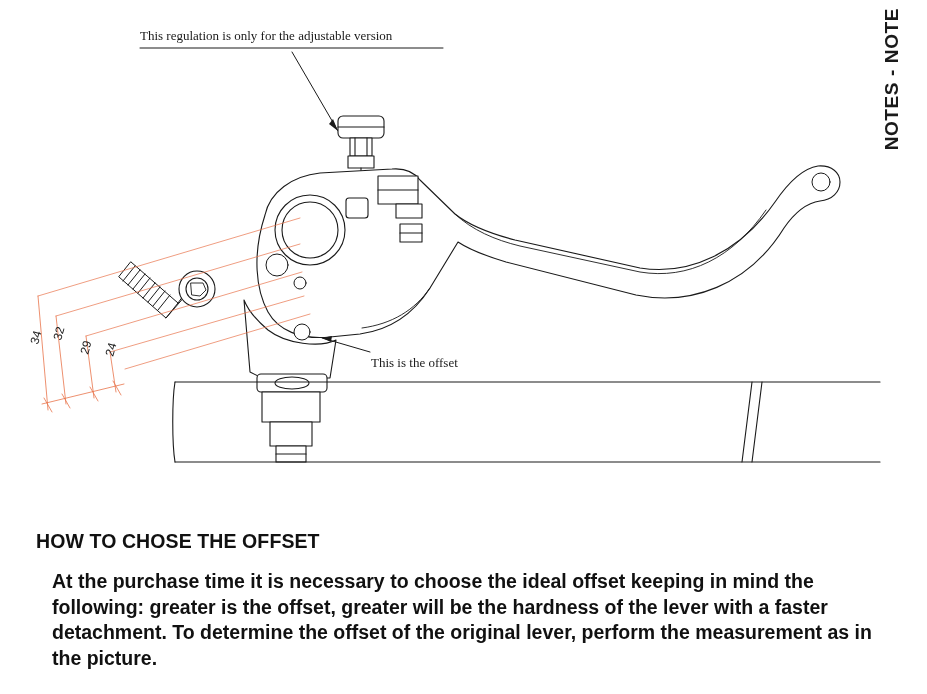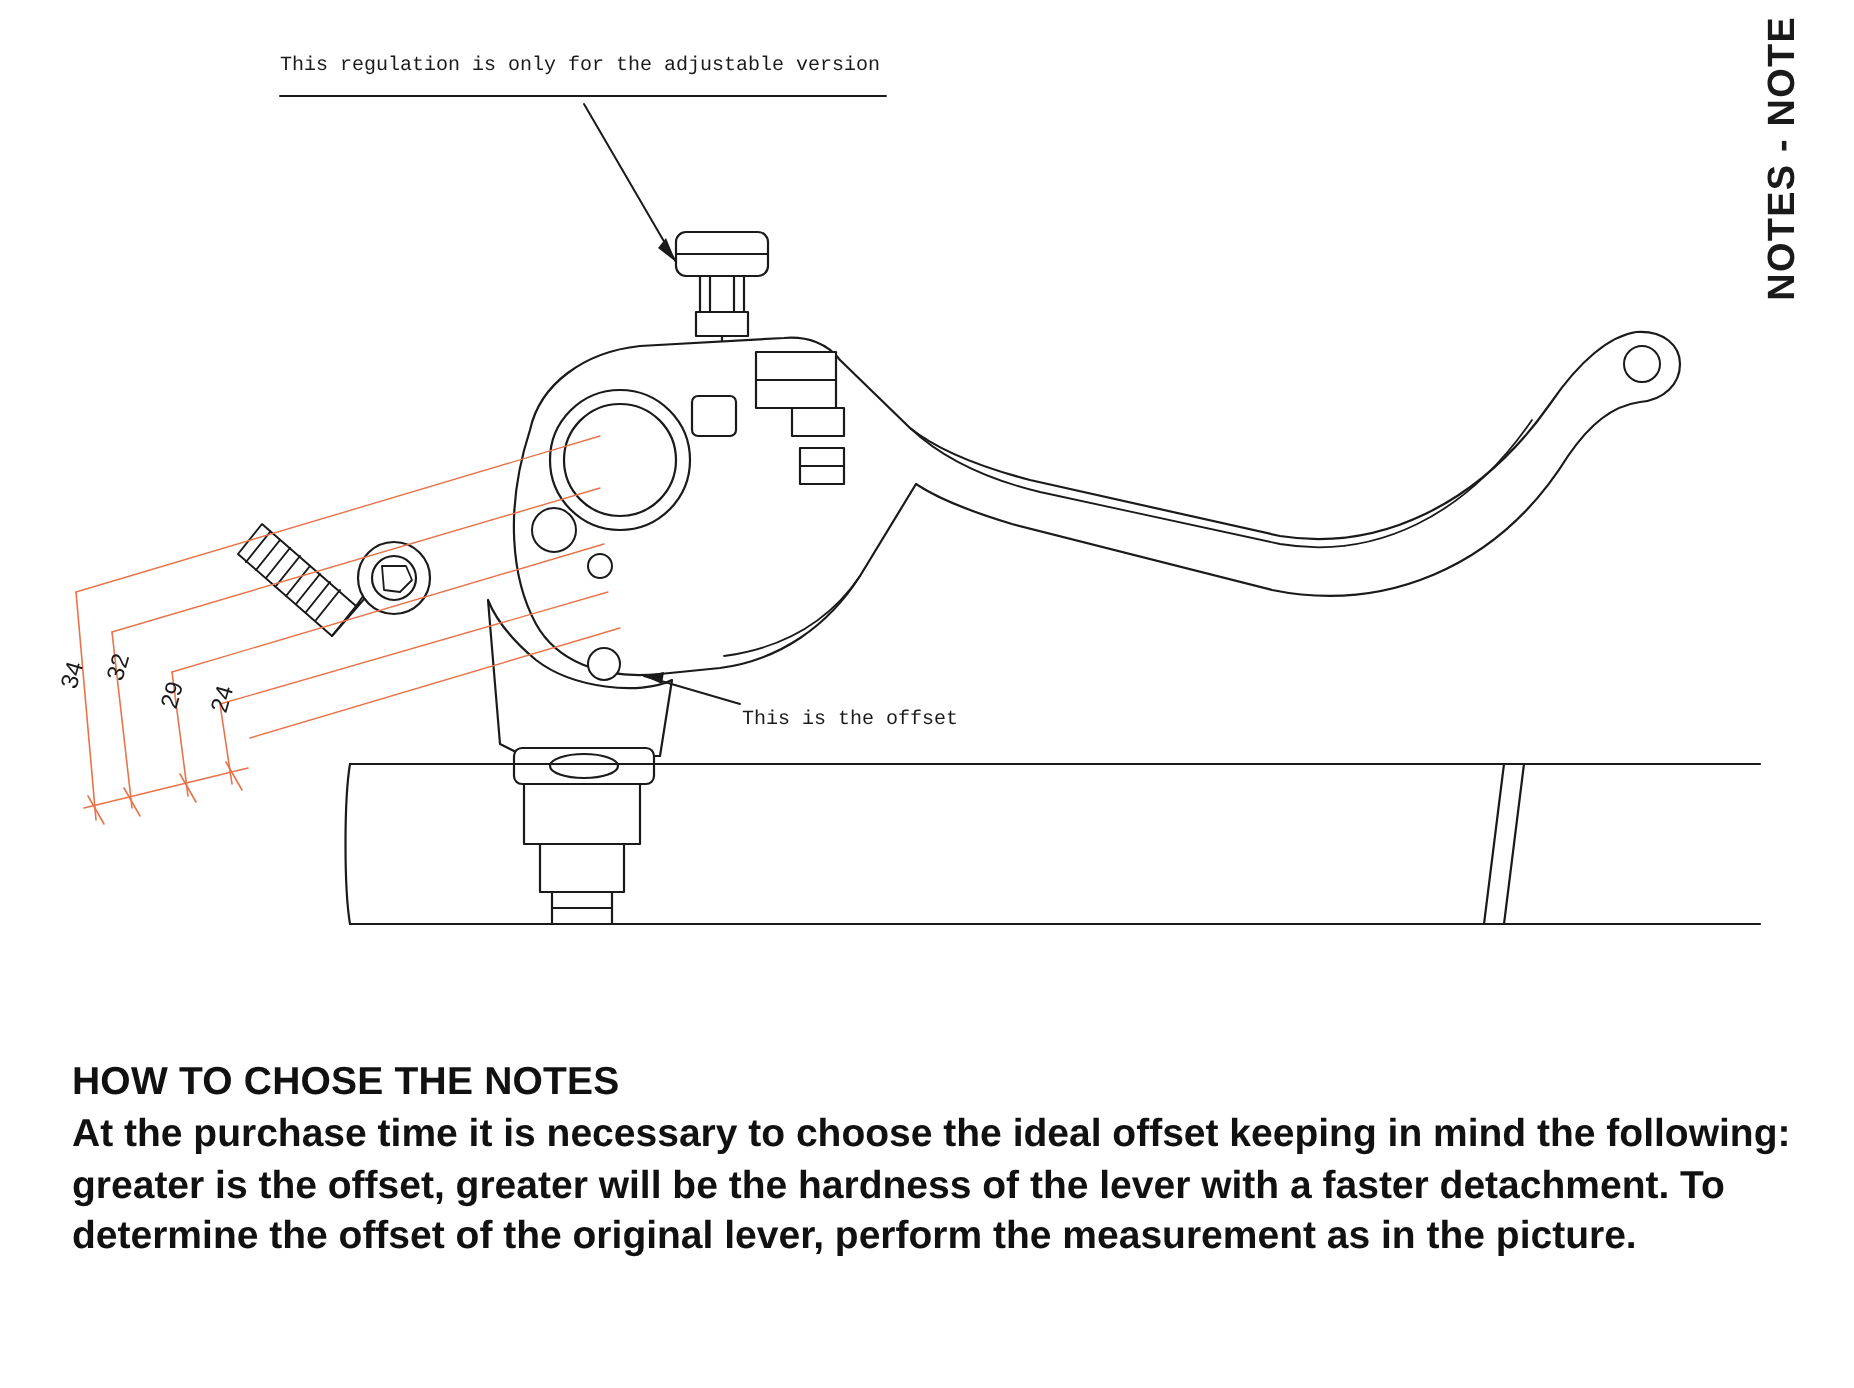--- a/index.html
+++ b/index.html
@@ -50,22 +50,22 @@
     width: 890px;
     height: 495px;
   }
   #drawing svg {
     display: block;
   }
 
   
   .callout {
     position: absolute;
-    font-family: Liberation Mono, monospace;
-    font-size: 10px;
+    font-family: Liberation Serif, serif;
+    font-size: 13px;
     color: #1a1a1a;
     white-space: nowrap;
     text-align: right;
   }
   #callout-adjustable {
     left: 140px;
     top: 28px;
   }
   #callout-offset {
     left: 371px;
@@ -80,21 +80,21 @@
     width: 860px;
   }
   #bottom-text h2 {
     margin: 0 0 2px 0;
     font-size: 19.5px;
     font-weight: bold;
     letter-spacing: 0.1px;
     color: #111111;
   }
   #bottom-text p {
-    margin: 0;
+    margin: 16px;
     font-size: 19.5px;
     font-weight: bold;
     line-height: 1.32;
     color: #111111;
   }
 </style>
 </head>
 <body>
 
 <div id="page">
@@ -244,17 +244,17 @@
         <text x="88" y="355" transform="rotate(-74 88 355)">29</text>
         <text x="113" y="357" transform="rotate(-74 113 357)">24</text>
       </g>
     </svg>
 
     <div class="callout" id="callout-adjustable">This regulation is only for the adjustable version</div>
     <div class="callout" id="callout-offset">This is the offset</div>
   </div>
 
   <div id="bottom-text">
-    <h2>HOW TO CHOSE THE NOTES</h2>
+    <h2>HOW TO CHOSE THE OFFSET</h2>
     <p>At the purchase time it is necessary to choose the ideal offset keeping in mind the following: greater is the offset, greater will be the hardness of the lever with a faster detachment. To determine the offset of the original lever, perform the measurement as in the picture.</p>
   </div>
 
 </div>
 
 </body></html>

